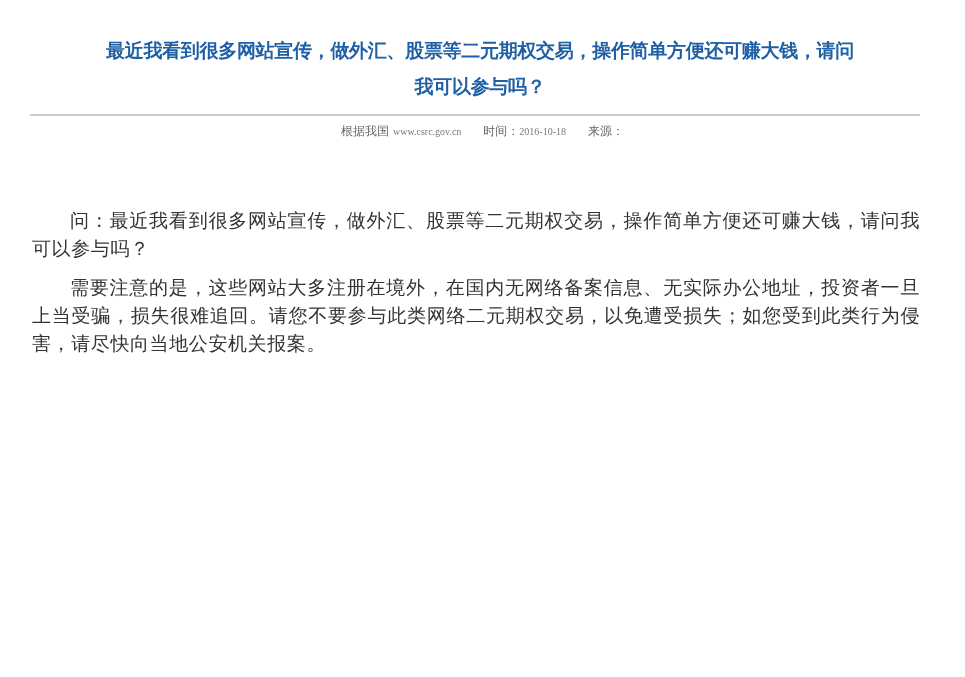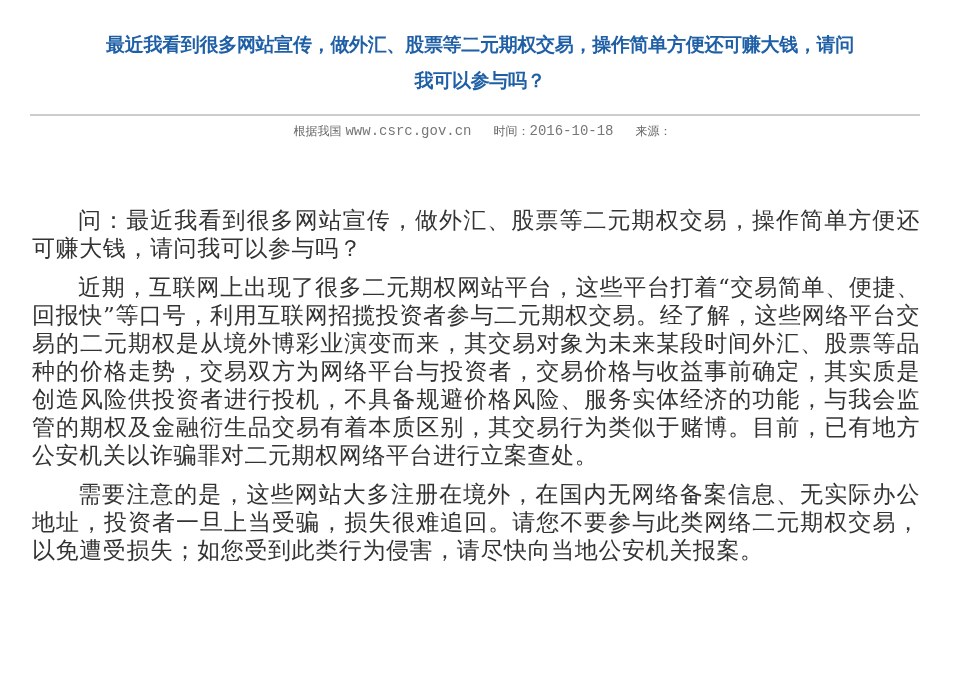--- a/index.html
+++ b/index.html
@@ -10,21 +10,21 @@
     body {
       width: 965px;
       height: 677px;
       position: relative;
       overflow: hidden;
       font-family: "DejaVu Serif", "Liberation Serif", serif;
     }
     .article-title {
       position: absolute;
       left: 100px;
-      top: 26px;
+      top: 32px;
       width: 760px;
       text-align: center;
       color: #1f5fa6;
       font-family: "DejaVu Sans", "Liberation Sans", sans-serif;
       font-weight: bold;
       font-size: 19px;
       line-height: 36px;
       margin: 0;
       letter-spacing: -0.3px;
     }
@@ -41,33 +41,33 @@
       left: 0;
       top: 122px;
       width: 965px;
       text-align: center;
       font-size: 12px;
       color: #666666;
       line-height: 18px;
       font-family: "DejaVu Sans", "Liberation Sans", sans-serif;
     }
     .meta .mono {
-      font-family: Liberation Mono, monospace;
-      font-size: 14px;
+      font-family: Liberation Serif, serif;
+      font-size: 10px;
       color: #777777;
     }
     .meta .gap { display: inline-block; width: 22px; }
     .meta .gap-s { display: inline-block; width: 4px; }
     .content {
       position: absolute;
       left: 32px;
       top: 206px;
       width: 888px;
       color: #333333;
-      font-size: 23px;
+      font-size: 19px;
       line-height: 28px;
     }
     .content p {
       margin: 0 0 11px 0;
       text-indent: 2em;
       text-align: justify;
       letter-spacing: 0.6px;
     }
   </style>
 </head>
@@ -76,15 +76,14 @@
 <h1 class="article-title">最近我看到很多网站宣传，做外汇、股票等二元期权交易，操作简单方便还可赚大钱，请问我可以参与吗？</h1>
 
 <div class="separator"></div>
 
 <div class="meta">
   <span>根据我国</span><span class="gap-s"></span><span class="mono">www.csrc.gov.cn</span><span class="gap"></span><span>时间：</span><span class="mono">2016-10-18</span><span class="gap"></span><span>来源：</span>
 </div>
 
 <div class="content">
   <p>问：最近我看到很多网站宣传，做外汇、股票等二元期权交易，操作简单方便还可赚大钱，请问我可以参与吗？</p>
-  <p>近期，互联网上出现了很多二元期权网站平台，这些平台打着“交易简单、便捷、回报快”等口号，利用互联网招揽投资者参与二元期权交易。经了解，这些网络平台交易的二元期权是从境外博彩业演变而来，其交易对象为未来某段时间外汇、股票等品种的价格走势，交易双方为网络平台与投资者，交易价格与收益事前确定，其实质是创造风险供投资者进行投机，不具备规避价格风险、服务实体经济的功能，与我会监管的期权及金融衍生品交易有着本质区别，其交易行为类似于赌博。目前，已有地方公安机关以诈骗罪对二元期权网络平台进行立案查处。</p>
   <p>需要注意的是，这些网站大多注册在境外，在国内无网络备案信息、无实际办公地址，投资者一旦上当受骗，损失很难追回。请您不要参与此类网络二元期权交易，以免遭受损失；如您受到此类行为侵害，请尽快向当地公安机关报案。</p>
 </div>
 
 </body></html>

